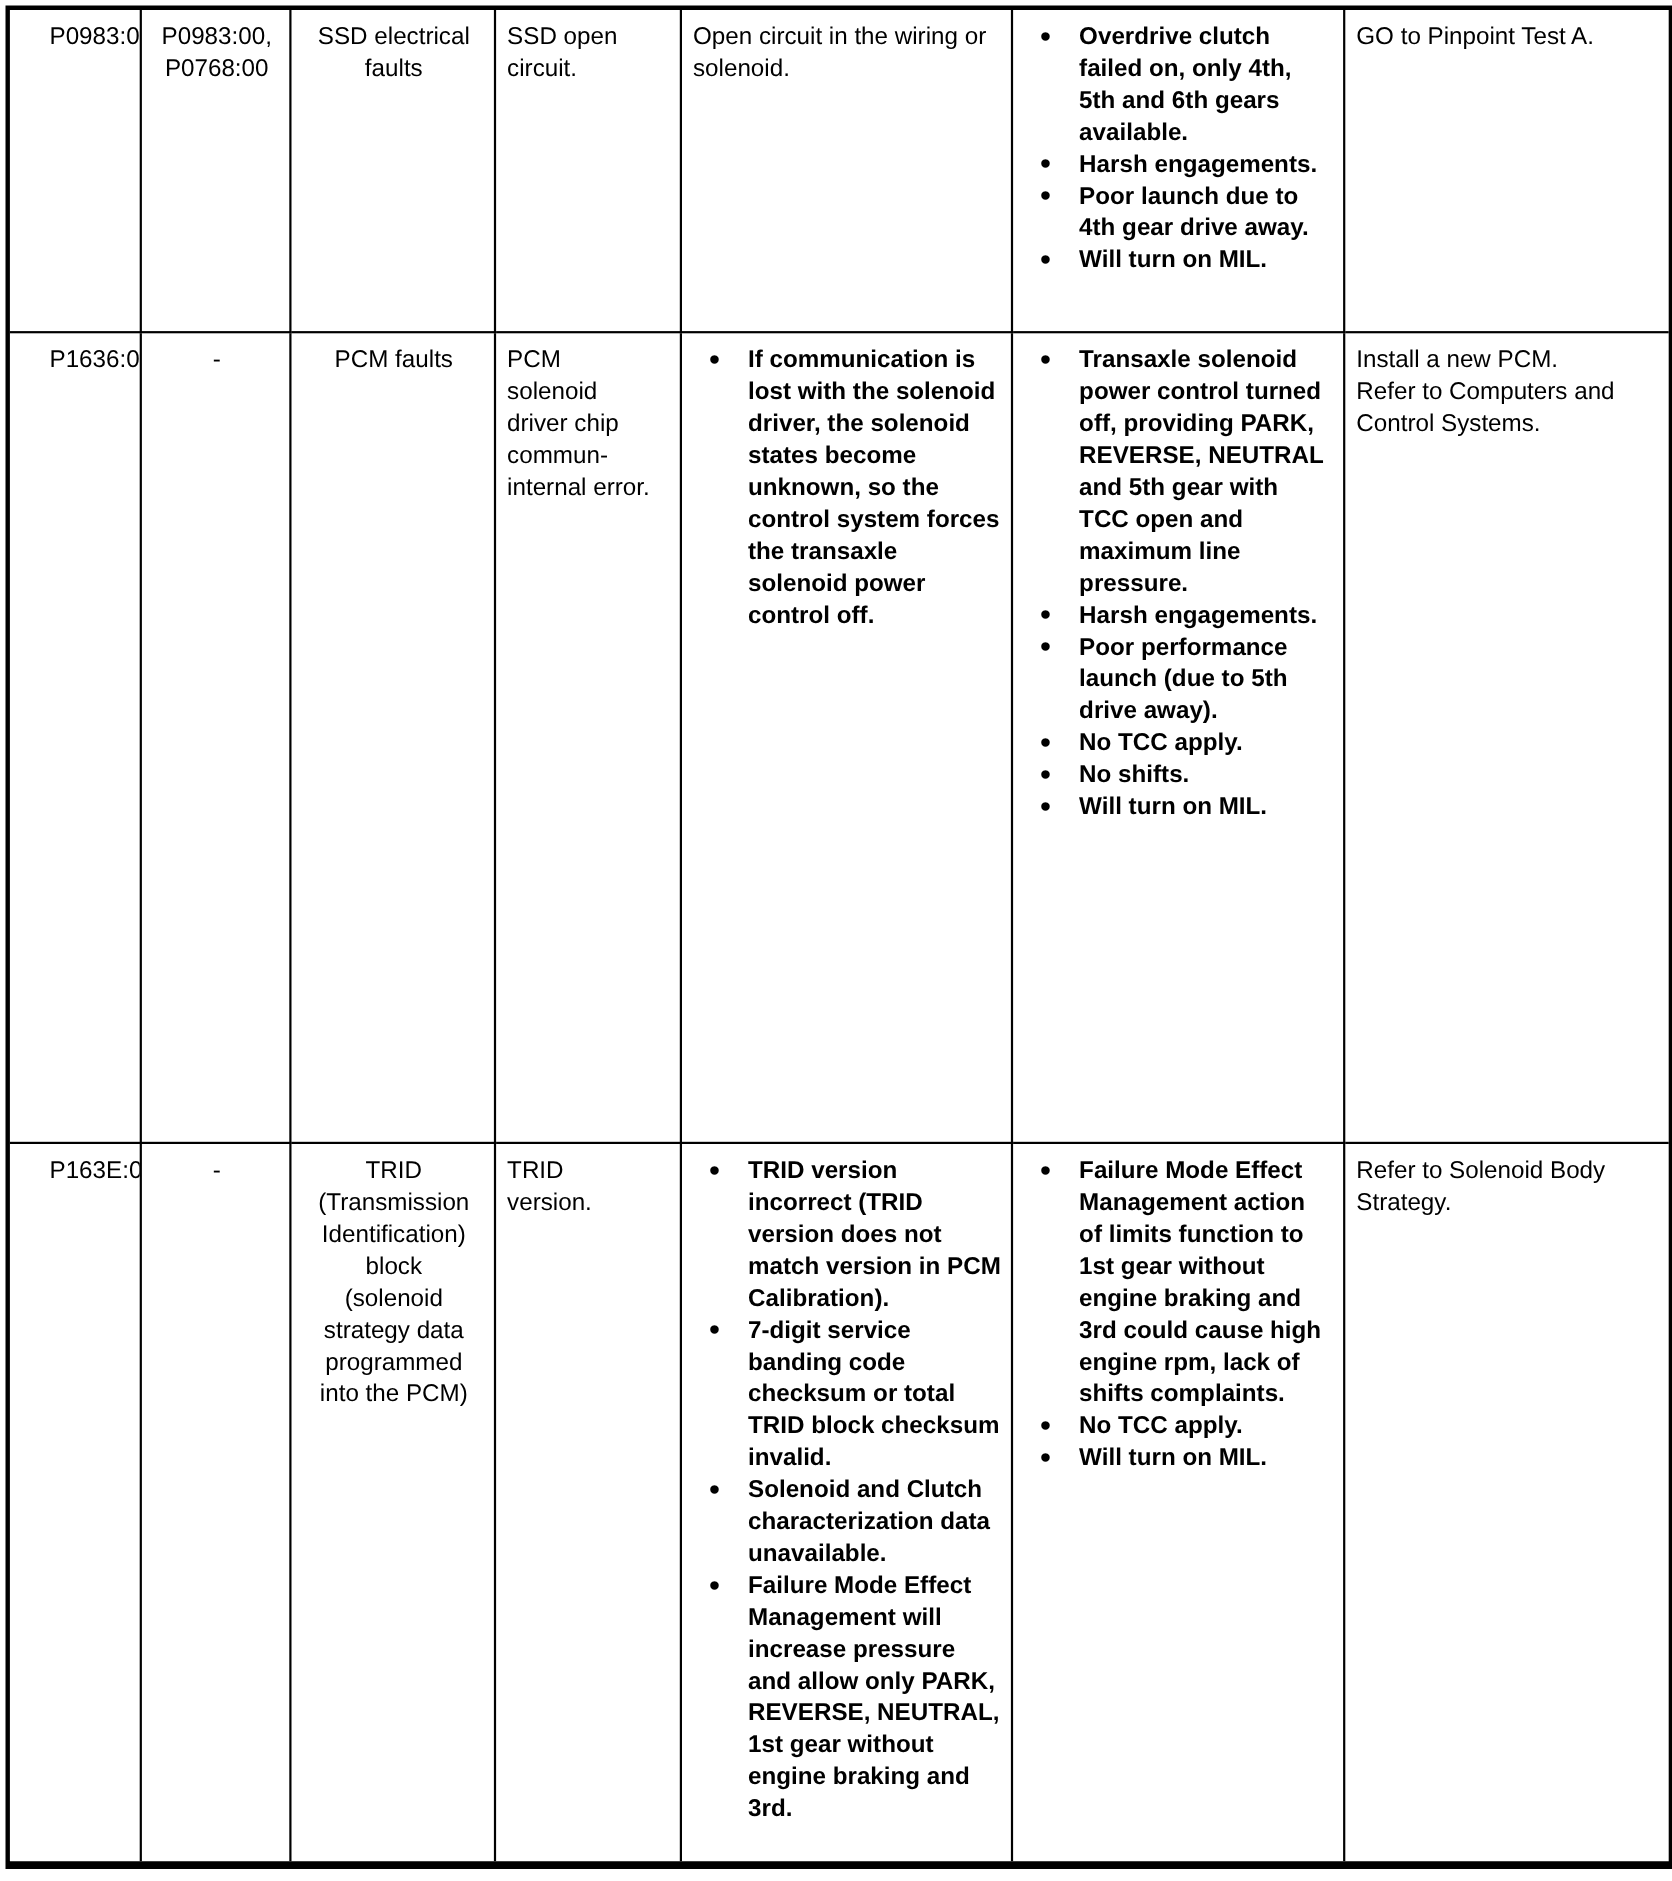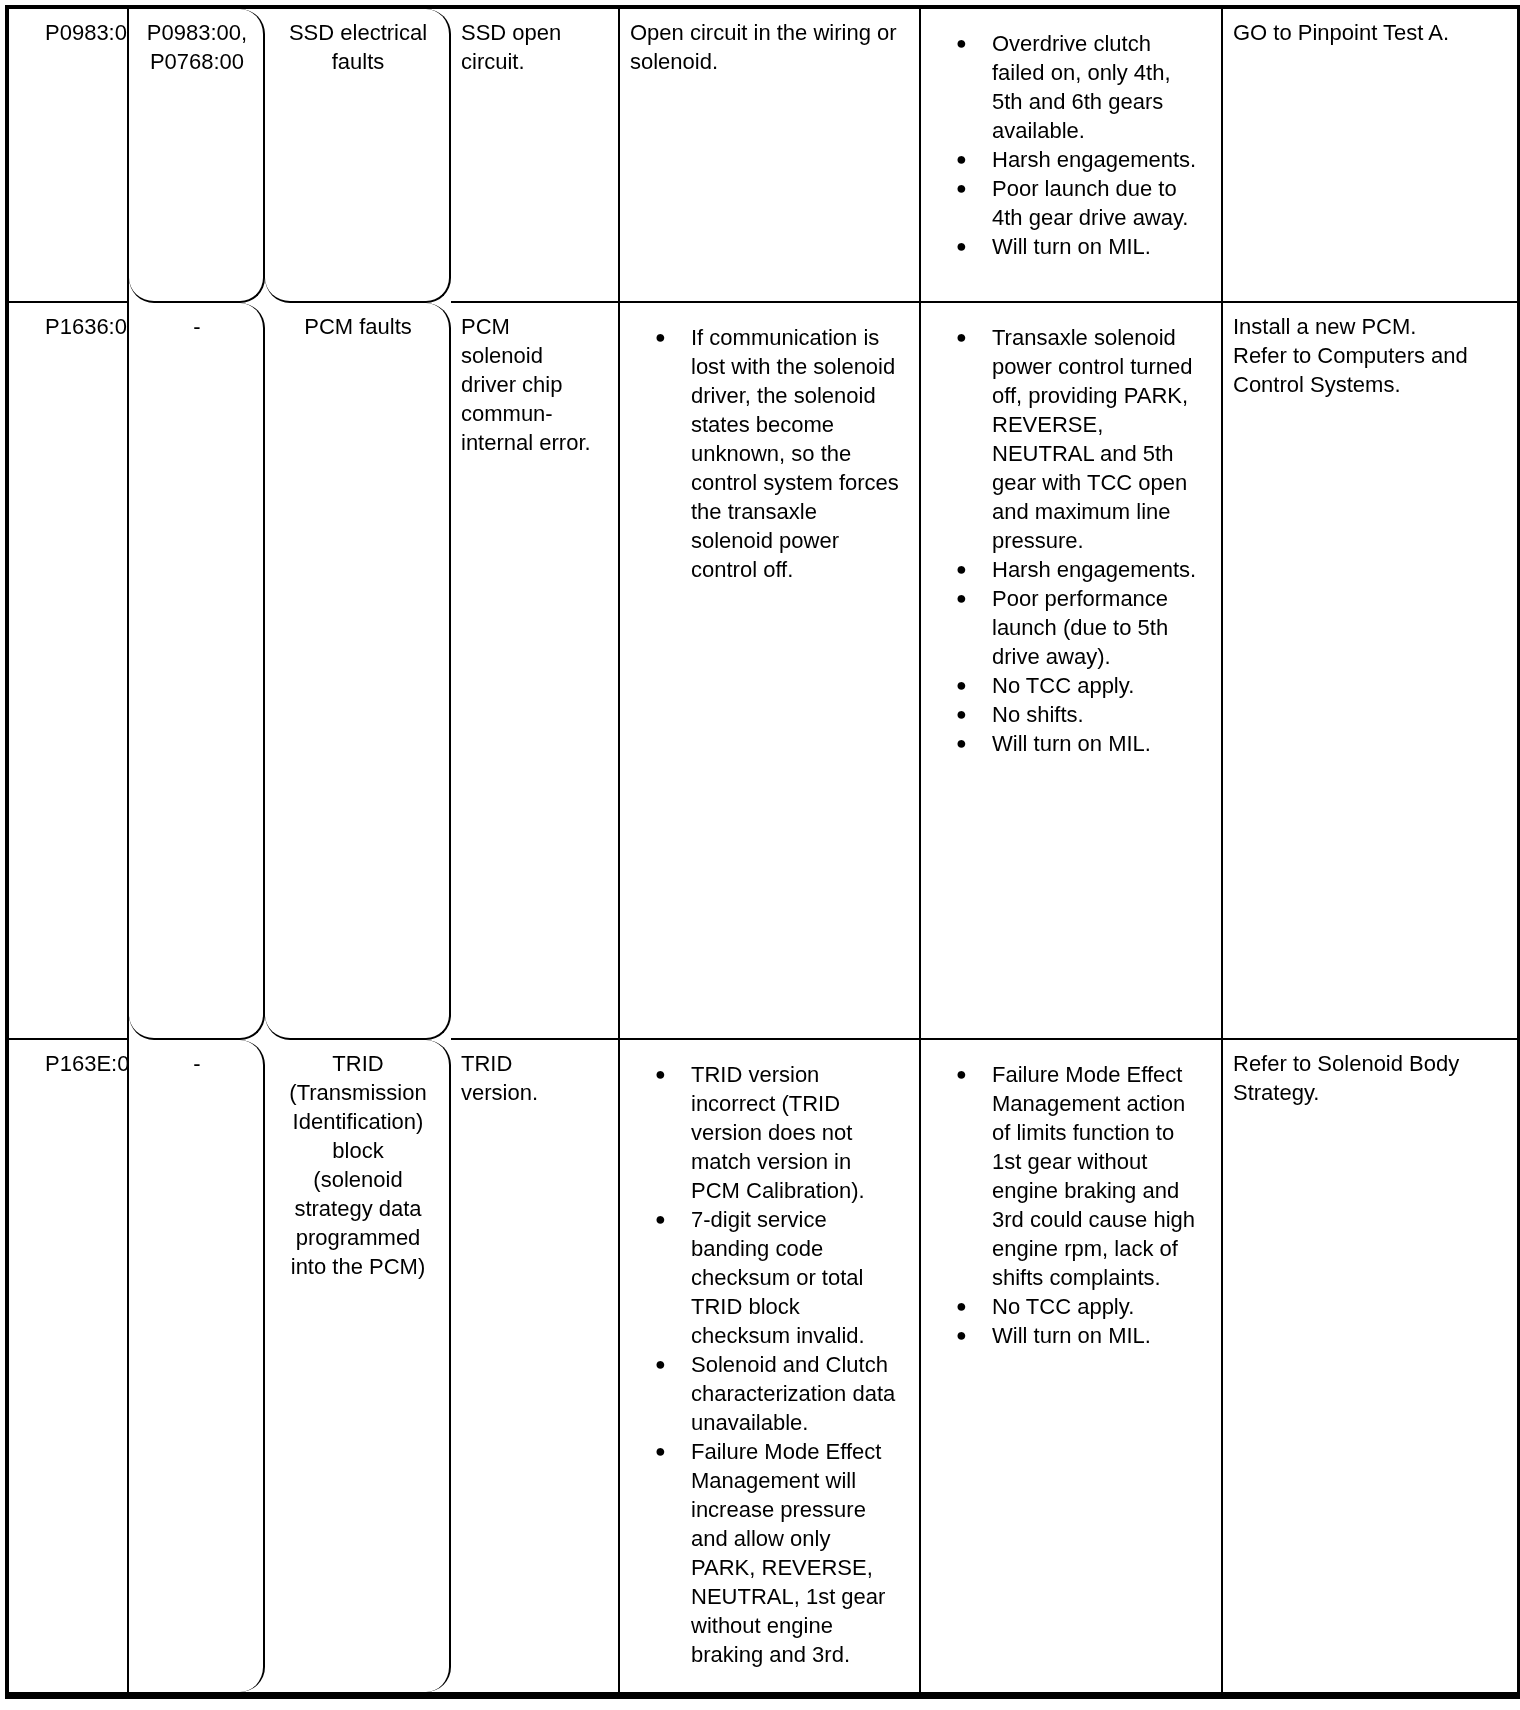--- a/index.html
+++ b/index.html
@@ -30,26 +30,27 @@
     border-bottom: 2px solid #000000;
     padding: 9px 8px 8px 10px;
     font-size: 22px;
     line-height: 29px;
     overflow: hidden;
     box-sizing: border-box;
   }
   .cell.last-col { border-right: none; }
   .cell.last-row { border-bottom: none; }
   .cell.c-dtc { padding-left: 36px; }
-  .center { text-align: center; border-radius: 25px; }
+  .center { text-align: center; }
   .pre { white-space: pre-line; }
   ul.blist {
     list-style: none;
-    margin: 11px;
+    margin: 0;
     padding: 0 0 0 14px;
+    font-weight: bold;
   }
   ul.blist > li {
     position: relative;
     padding-left: 36px;
   }
   ul.blist > li::before {
     content: "\25CF";
     position: absolute;
     left: 0;
     top: 0;

